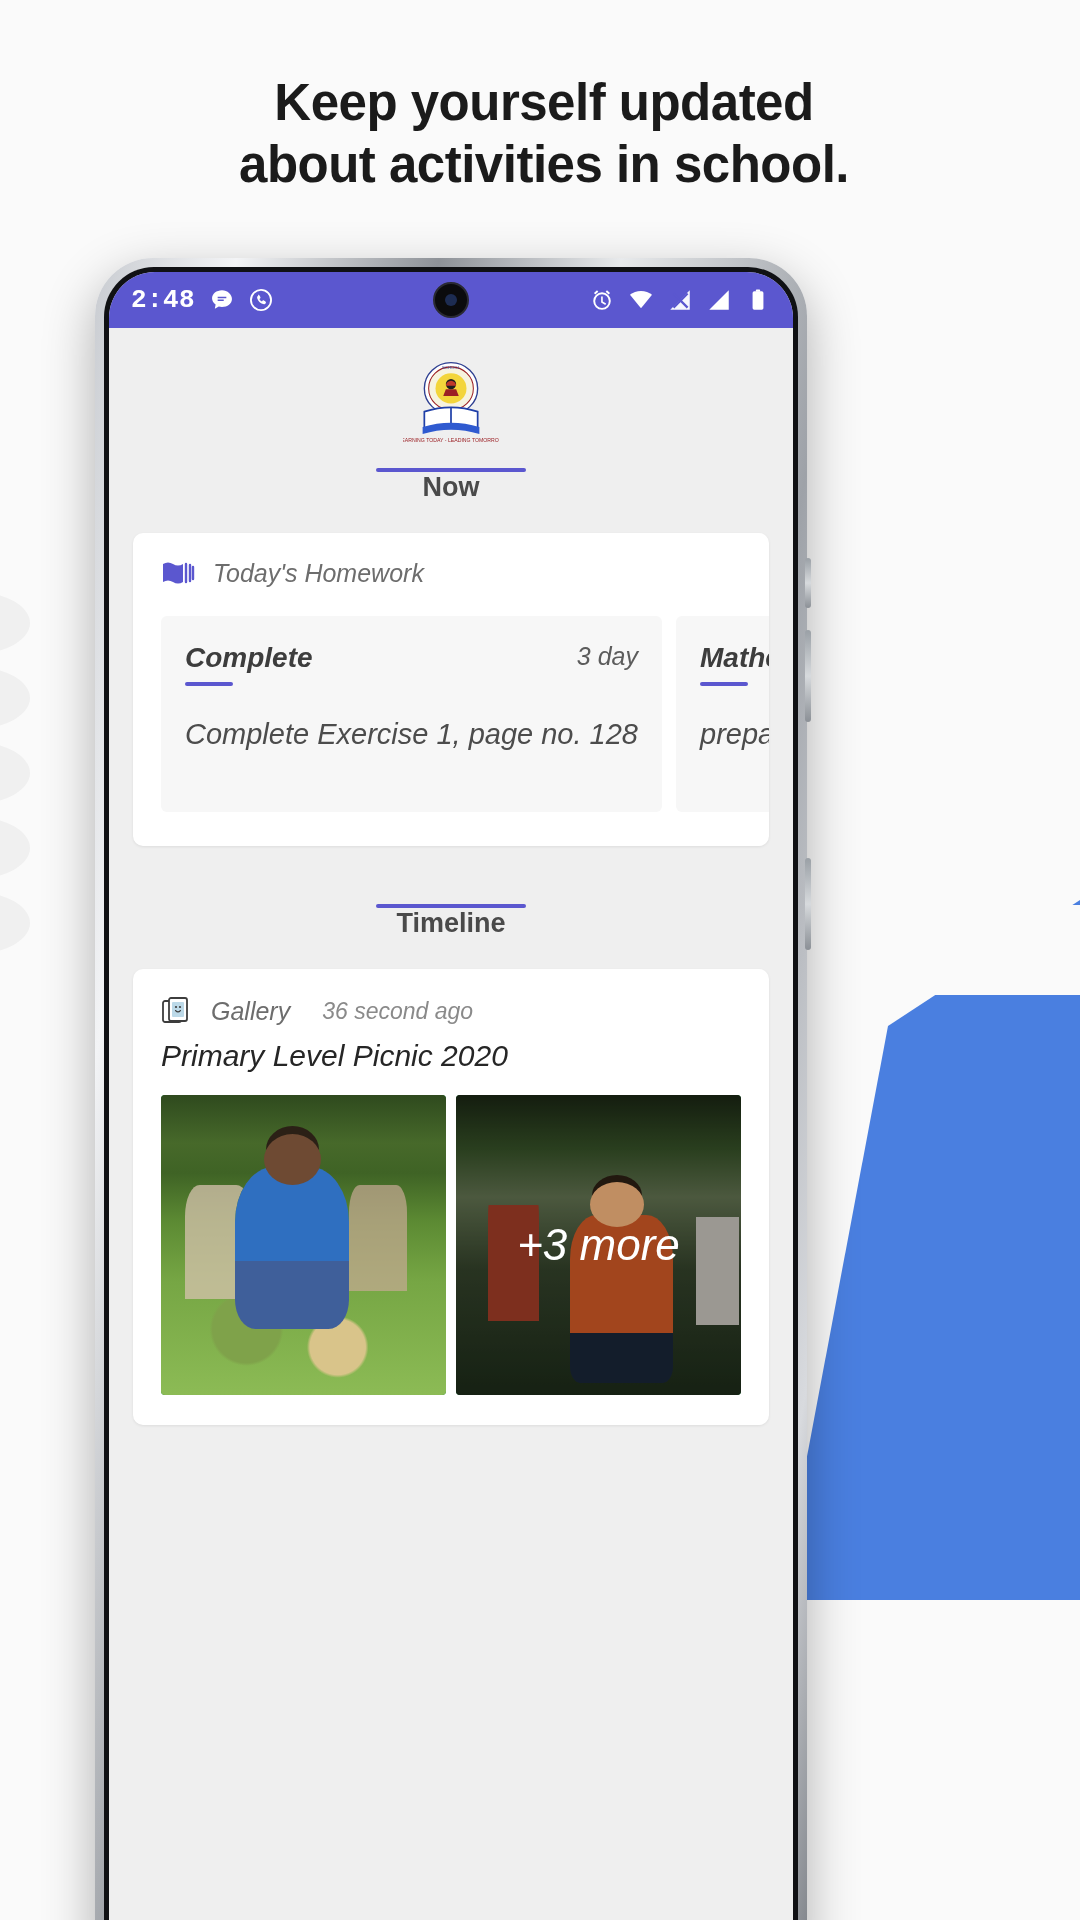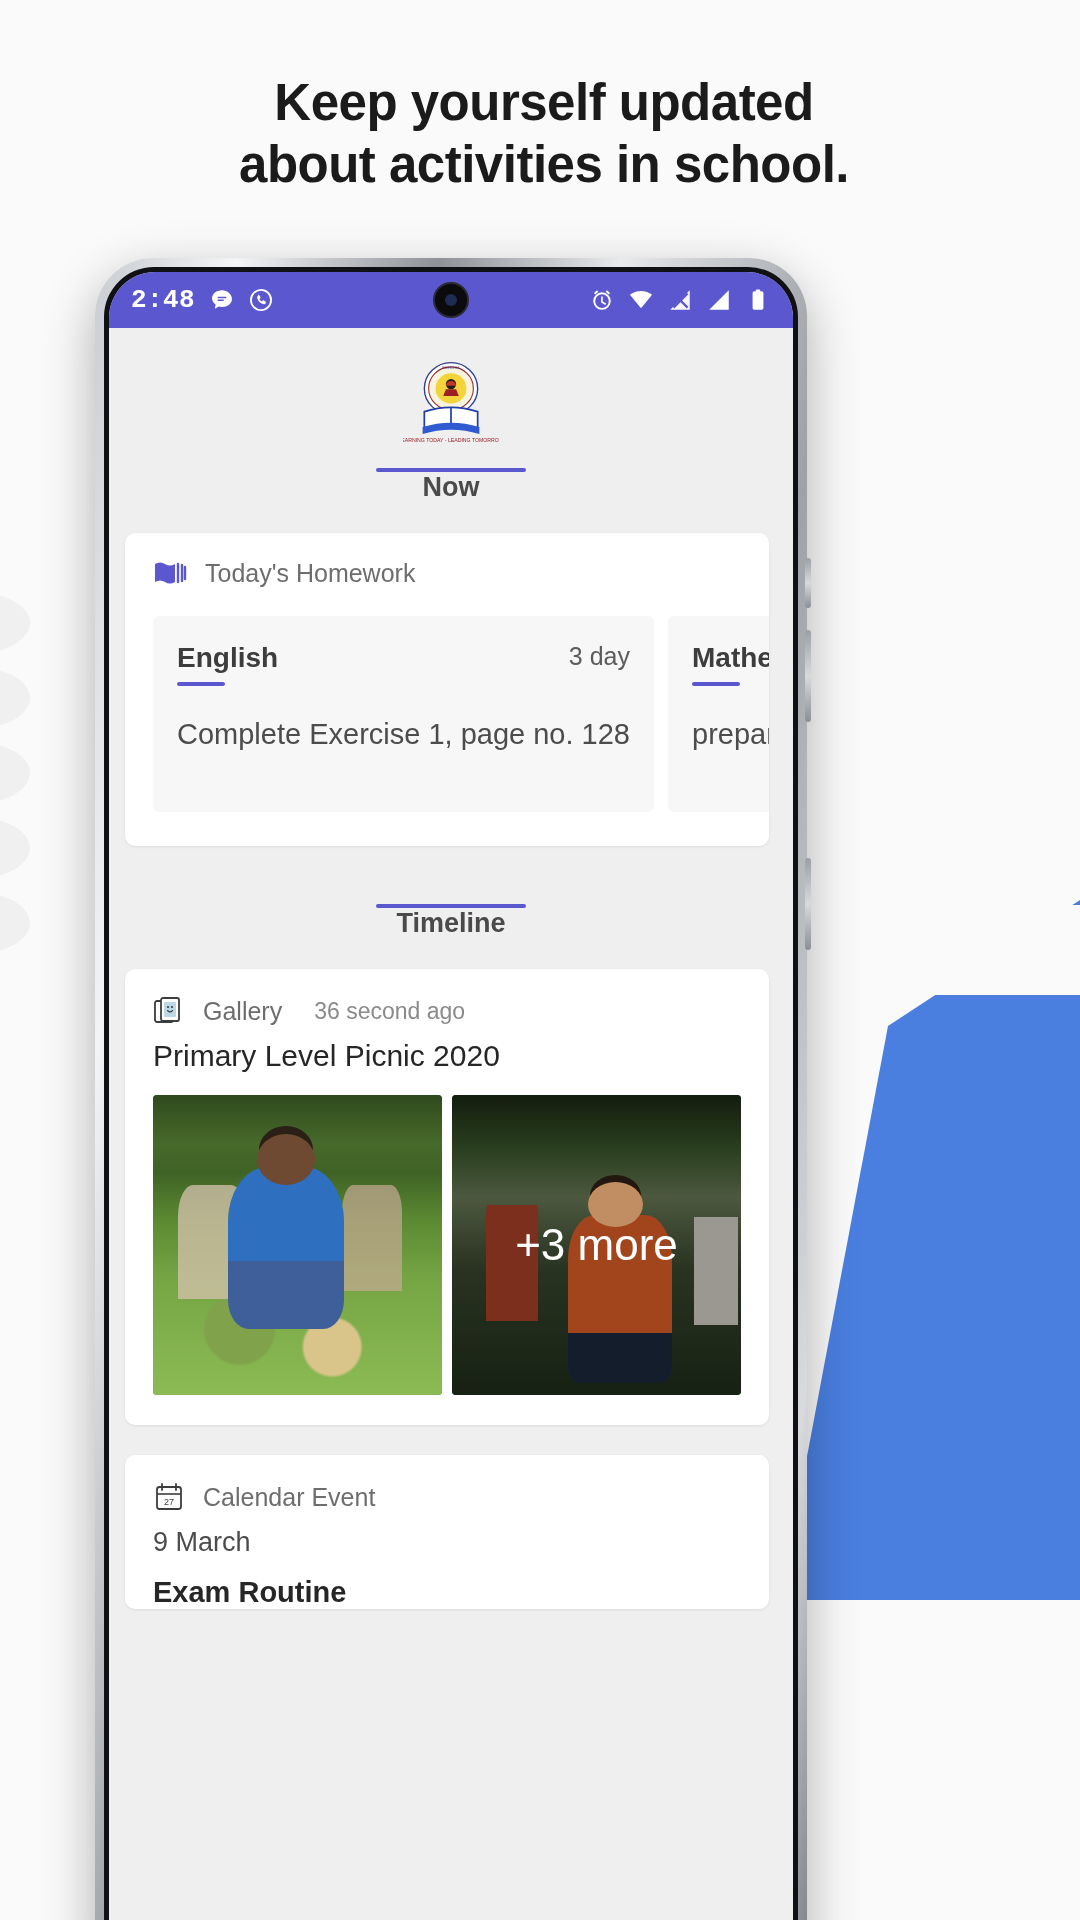--- a/index.html
+++ b/index.html
@@ -103,22 +103,23 @@
   .school-logo{ width:96px; height:86px; position:relative; }
 
   .tabs-now{
     margin-top:22px; display:flex; flex-direction:column; align-items:center;
   }
   .tab-indicator{ width:150px; height:4px; background:#5b57cf; border-radius:2px; }
   .tab-label{ font-size:27px; color:#4a4a4a;font-weight:bold; }
 
   .card{
     background:#ffffff; border-radius:10px;
-    margin:30px 24px 0 16px;
+    margin:30px 24px 0 24px;
     box-shadow:0 1px 3px rgba(0,0,0,.08);
+    font-style:italic;
   }
 
   .card-head{
     display:flex; align-items:center; gap:18px;
     padding:26px 28px 6px 28px;
   }
   .card-head-title{ font-size:25px; color:#6d6d6d; }
   .card-head-meta{ font-size:23px; color:#8a8a8a; margin-left:14px;}
 
   .hw-scroll{
@@ -291,21 +292,21 @@
             <svg width="34" height="26" viewBox="0 0 34 26">
               <path d="M2 3 Q7 0 12 3 Q17 6 22 3 L22 21 Q17 24 12 21 Q7 18 2 21 Z" fill="#5b57cf"></path>
               <path d="M25 3v18M29 4v16M32 6v12" stroke="#5b57cf" stroke-width="2.4" stroke-linecap="round"></path>
             </svg>
             <span class="card-head-title">Today's Homework</span>
           </div>
 
           <div class="hw-scroll">
             <div class="hw-item">
               <div class="hw-top">
-                <span class="hw-subject">English</span>
+                <span class="hw-subject">Complete</span>
                 <span class="hw-due">3 day</span>
               </div>
               <div class="hw-rule"></div>
               <div class="hw-desc">Complete Exercise 1, page no. 128</div>
             </div>
 
             <div class="hw-item clip">
               <div class="hw-top">
                 <span class="hw-subject">Mathematic</span>
               </div>
@@ -340,30 +341,17 @@
             <div class="gal-cell">
               <div class="photo-a"></div>
             </div>
             <div class="gal-cell">
               <div class="photo-b"></div>
               <div class="gal-overlay">+3 more</div>
             </div>
           </div>
         </div>
 
-        <div class="card">
-          <div class="card-head">
-            <svg width="32" height="32" viewBox="0 0 32 32">
-              <rect x="4" y="6" width="24" height="22" rx="2.5" fill="#ffffff" stroke="#3d3d3d" stroke-width="1.8"></rect>
-              <path d="M9 3v6M23 3v6" stroke="#3d3d3d" stroke-width="1.8" stroke-linecap="round"></path>
-              <path d="M4 13h24" stroke="#3d3d3d" stroke-width="1.6"></path>
-              <text x="16" y="24" font-size="9" text-anchor="middle" fill="#3d3d3d" font-family="Liberation Sans, sans-serif">27</text>
-            </svg>
-            <span class="card-head-title">Calendar Event</span>
-          </div>
-          <div class="cal-date">9 March</div>
-          <div class="cal-event-name">Exam Routine</div>
-        </div>
 
       </div>
     </div>
   </div>
 </div>
 
 </body></html>

